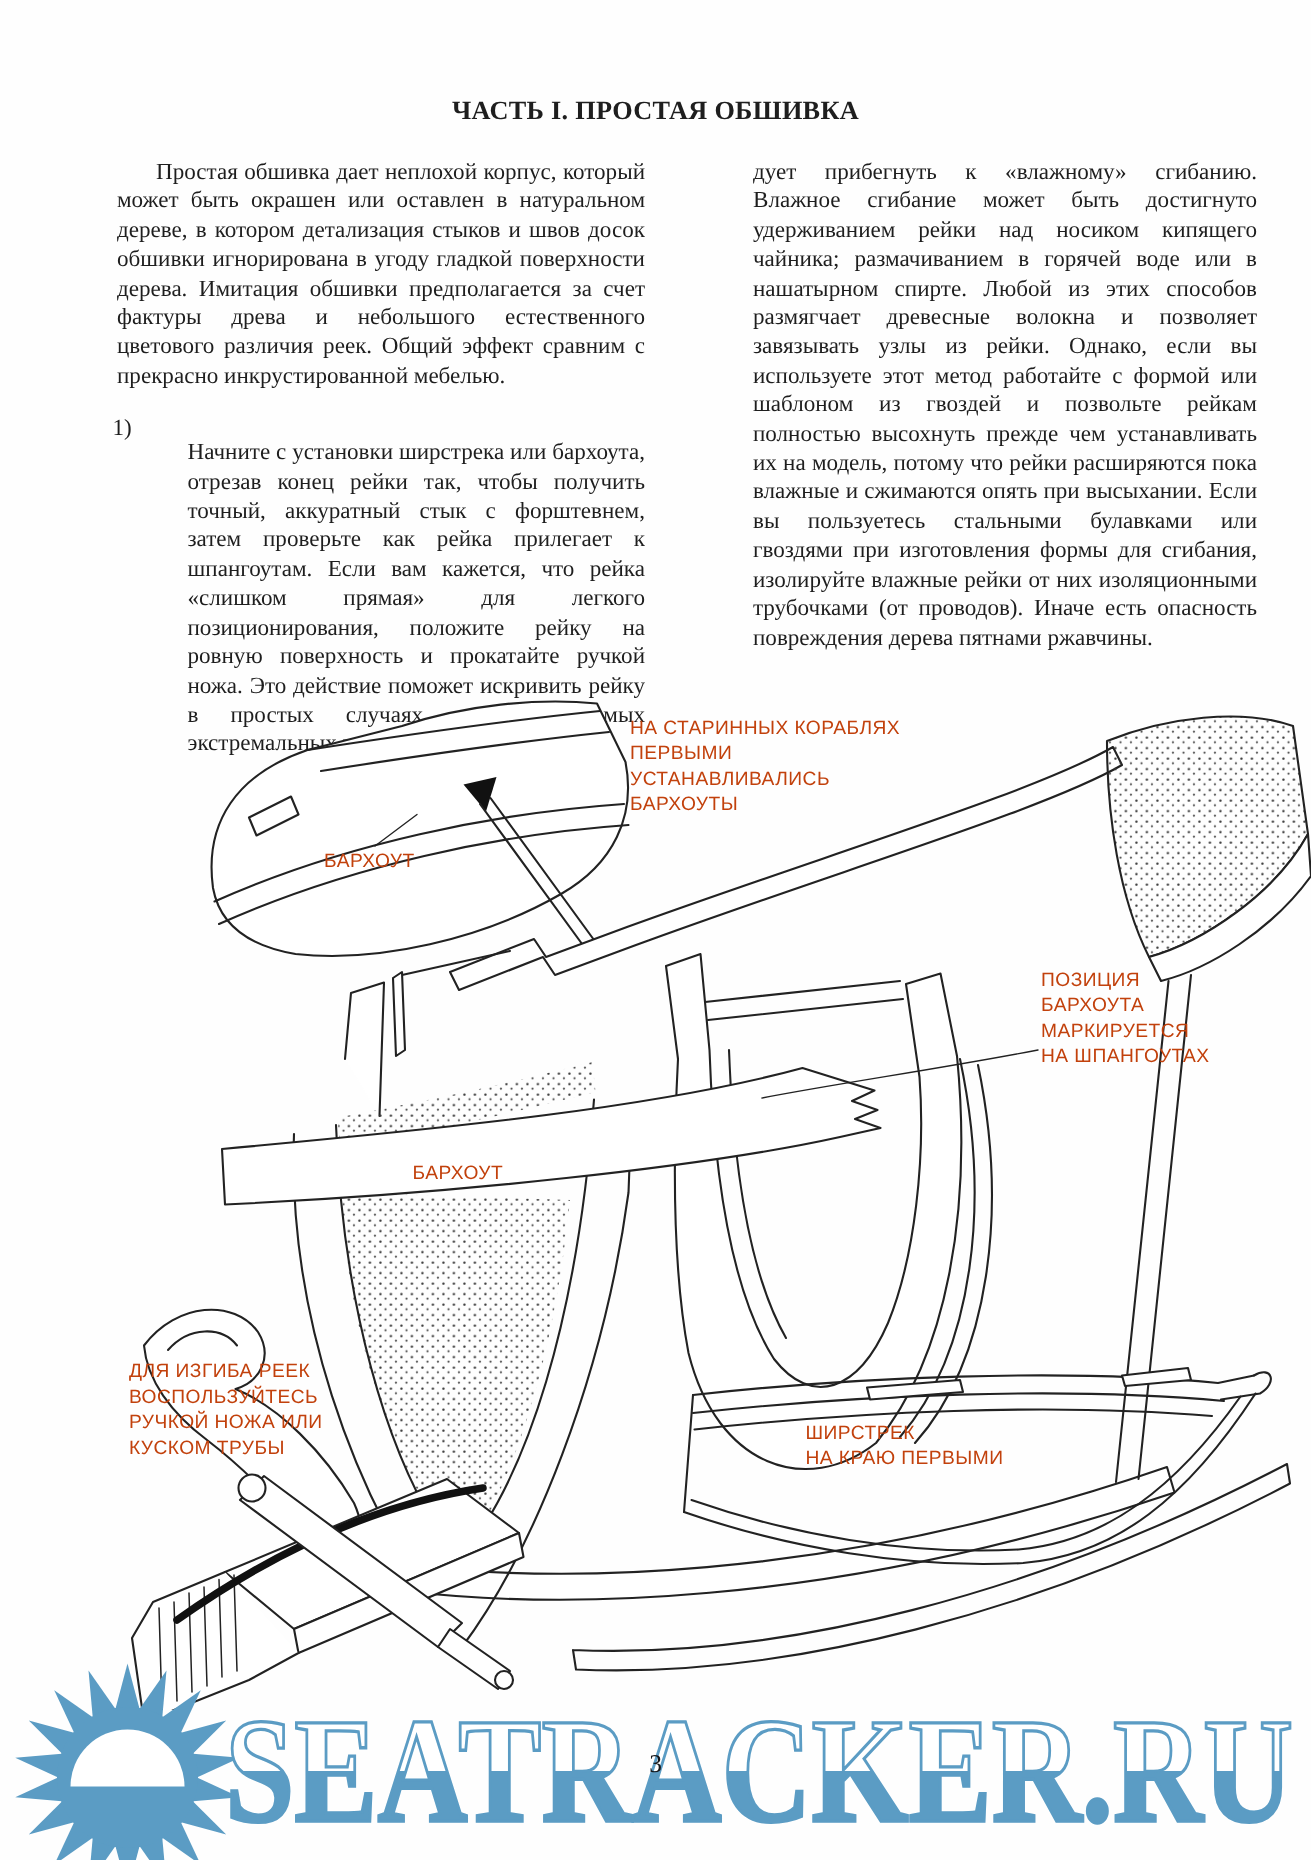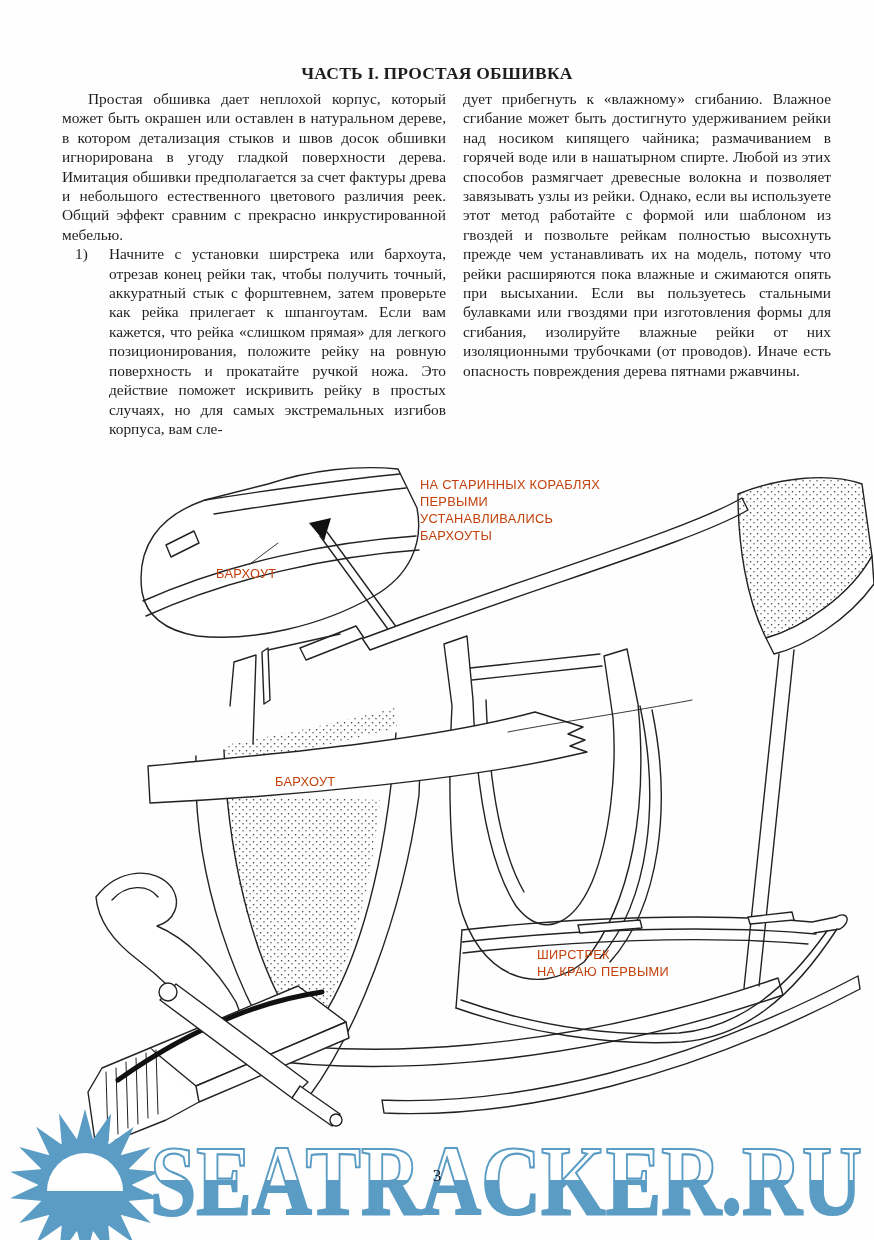--- a/index.html
+++ b/index.html
@@ -6,22 +6,22 @@
   .page{
     position:relative;width:874px;height:1240px;background:#fefefe;
     font-family:"Liberation Serif",serif;color:#1e1e1e;overflow:hidden;
   }
   .title{
     position:absolute;top:63px;left:0;width:874px;text-align:center;
     font-size:17.5px;font-weight:bold;letter-spacing:.2px;margin:0;
   }
   .col{position:absolute;top:89px;text-align:justify;font-size:15.4px;line-height:19.4px;}
   .col-left{left:62px;width:384px;}
-  .col-right{left:463px;width:368px;}
-  .col p{margin:0;}
+  .col-right{left:486px;width:368px;}
+  .col p{margin:16px;}
   .indent{text-indent:26px;}
   .li{display:flex;}
   .li .num{width:47px;box-sizing:border-box;padding-left:13px;flex:0 0 auto;}
   .li p{flex:1;}
   .figure{position:absolute;left:0;top:460px;width:874px;height:680px;}
   .figure svg{position:absolute;left:0;top:0;}
   .flabel{
     position:absolute;font-family:Liberation Sans, sans-serif;
     font-size:12.8px;line-height:17px;color:#c2410c;white-space:pre-line;
     letter-spacing:.3px;
@@ -143,23 +143,31 @@
           </g>
         </g>
       </g>
     </svg>
 
     <div class="flabel" style="left:420px;top:16px">НА СТАРИННЫХ КОРАБЛЯХ
 ПЕРВЫМИ
 УСТАНАВЛИВАЛИСЬ
 БАРХОУТЫ</div>
     <div class="flabel" style="left:216px;top:105px">БАРХОУТ</div>
+    <div class="flabel" style="left:694px;top:184px">ПОЗИЦИЯ
+БАРХОУТА
+МАРКИРУЕТСЯ
+НА ШПАНГОУТАХ</div>
     <div class="flabel" style="left:275px;top:313px">БАРХОУТ</div>
     <div class="flabel" style="left:537px;top:486px">ШИРСТРЕК
 НА КРАЮ ПЕРВЫМИ</div>
+    <div class="flabel" style="left:86px;top:445px">ДЛЯ ИЗГИБА РЕЕК
+ВОСПОЛЬЗУЙТЕСЬ
+РУЧКОЙ НОЖА ИЛИ
+КУСКОМ ТРУБЫ</div>
   </div>
 
   <svg class="wm" viewBox="0 1100 874 140">
     <defs>
       <linearGradient id="wmgrad" x1="0" y1="0" x2="0" y2="1">
         <stop offset="0" stop-color="#ffffff"></stop>
         <stop offset="0.5" stop-color="#ffffff"></stop>
         <stop offset="0.5" stop-color="#5b9cc4"></stop>
         <stop offset="1" stop-color="#5b9cc4"></stop>
       </linearGradient>

